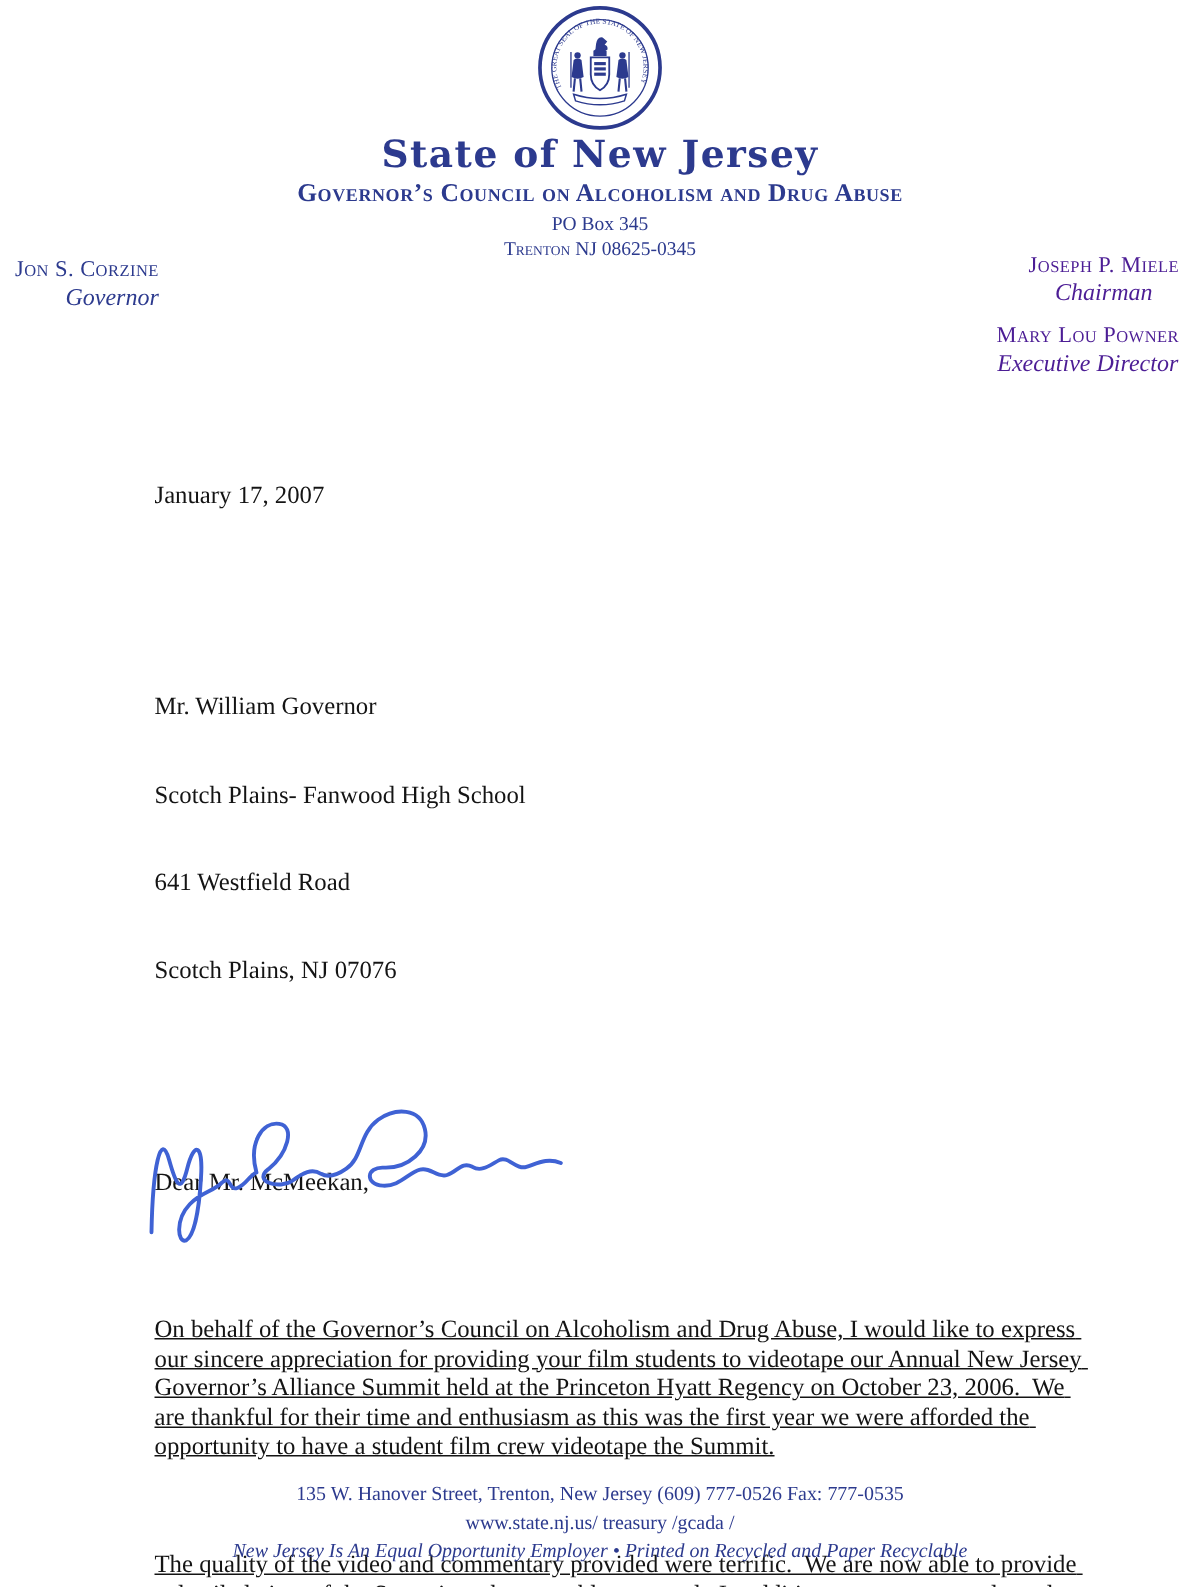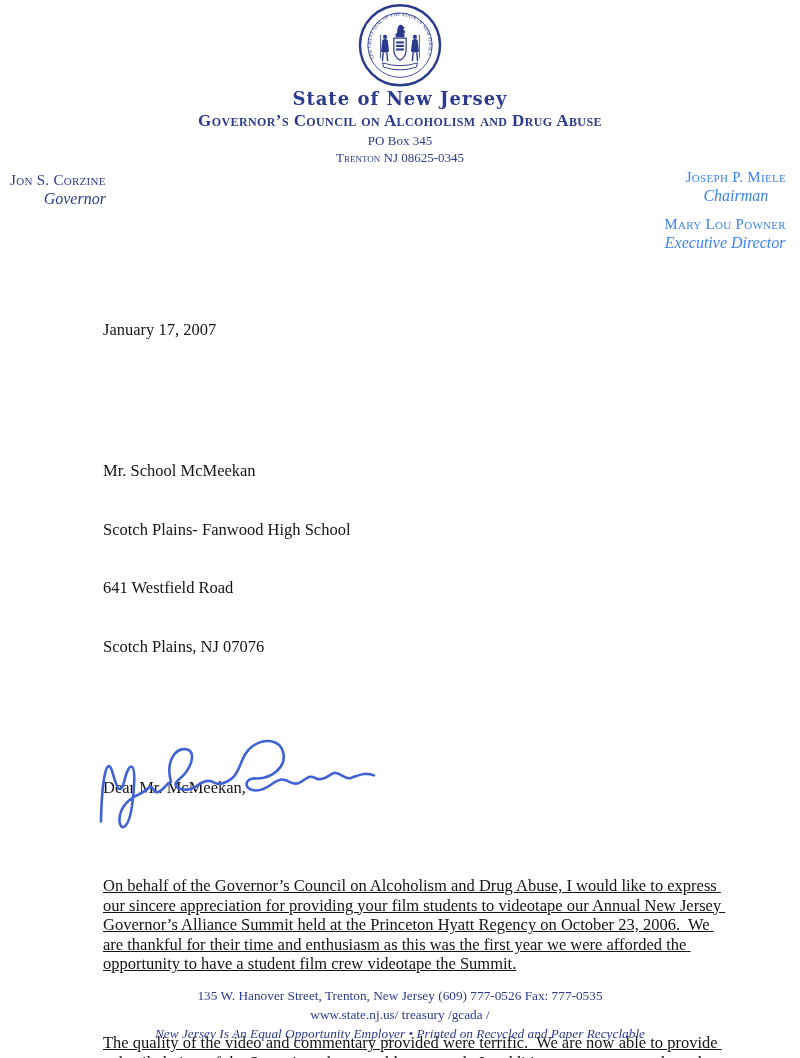--- a/index.html
+++ b/index.html
@@ -17,42 +17,42 @@
   
   .letterhead {
     position:absolute; top:0; left:0; right:0;
     text-align:center;
     color:#2c3a8e;
   }
   .seal-wrap { margin-top:3px; line-height:0; }
   .state-name {
     font-family:"DejaVu Serif",serif;
     font-weight:700;
-    font-size:18px;
+    font-size:25px;
     letter-spacing:1px;
     margin-top:-3px;
   }
   .council-name {
     font-variant:small-caps;
     font-size:17px;
     letter-spacing:.4px;
     margin-top:2px;
     font-weight:bold;
   }
   .po-box { font-size:13px; margin-top:2px; }
   .city-line { font-variant:small-caps; font-size:13px; margin-top:1px; }
 
   .official-left {
     position:absolute; left:10px; top:172px;
     text-align:right; color:#2c3a8e;
   }
   .officials-right {
     position:absolute; right:14px; top:169px;
     display:flex; flex-direction:column; align-items:flex-end; gap:11px;
-    color:#3b82f6;
+    color:#4c1d95;
   }
   .official-block { text-align:center; }
   .official-name { font-variant:small-caps; font-size:15px; letter-spacing:.3px; }
   .official-title { font-style:italic; font-size:16px; margin-top:1px; }
 
   
   .letter {
     position:absolute; left:103px; top:281px; width:620px;
     font-size:16.5px; line-height:19.6px;
     white-space:pre-wrap;
@@ -133,21 +133,21 @@
     <div class="official-block">
       <div class="official-name">Mary Lou Powner</div>
       <div class="official-title">Executive Director</div>
     </div>
   </div>
 
   <div class="letter">
     <div class="date-line">January 17, 2007</div>
 
     <div class="recipient">
-      <div>Mr. School McMeekan</div>
+      <div>Mr. William Governor</div>
       <div>Scotch Plains- Fanwood High School</div>
       <div>641 Westfield Road</div>
       <div>Scotch Plains, NJ 07076</div>
     </div>
 
     <div class="salutation">Dear Mr. McMeekan,</div>
 
     <div class="paragraph">On behalf of the Governor’s Council on Alcoholism and Drug Abuse, I would like to express our sincere appreciation for providing your film students to videotape our Annual New Jersey Governor’s Alliance Summit held at the Princeton Hyatt Regency on October 23, 2006.  We are thankful for their time and enthusiasm as this was the first year we were afforded the opportunity to have a student film crew videotape the Summit.</div>
     <div class="paragraph">The quality of the video and commentary provided were terrific.  We are now able to provide a detailed view of the Summit to those unable to attend.  In addition, we were very pleased to have a recording of the keynote address given by our special guest, Miss America 2006 Jennifer Berry, as well as the various workshops provided that day.</div>
     

